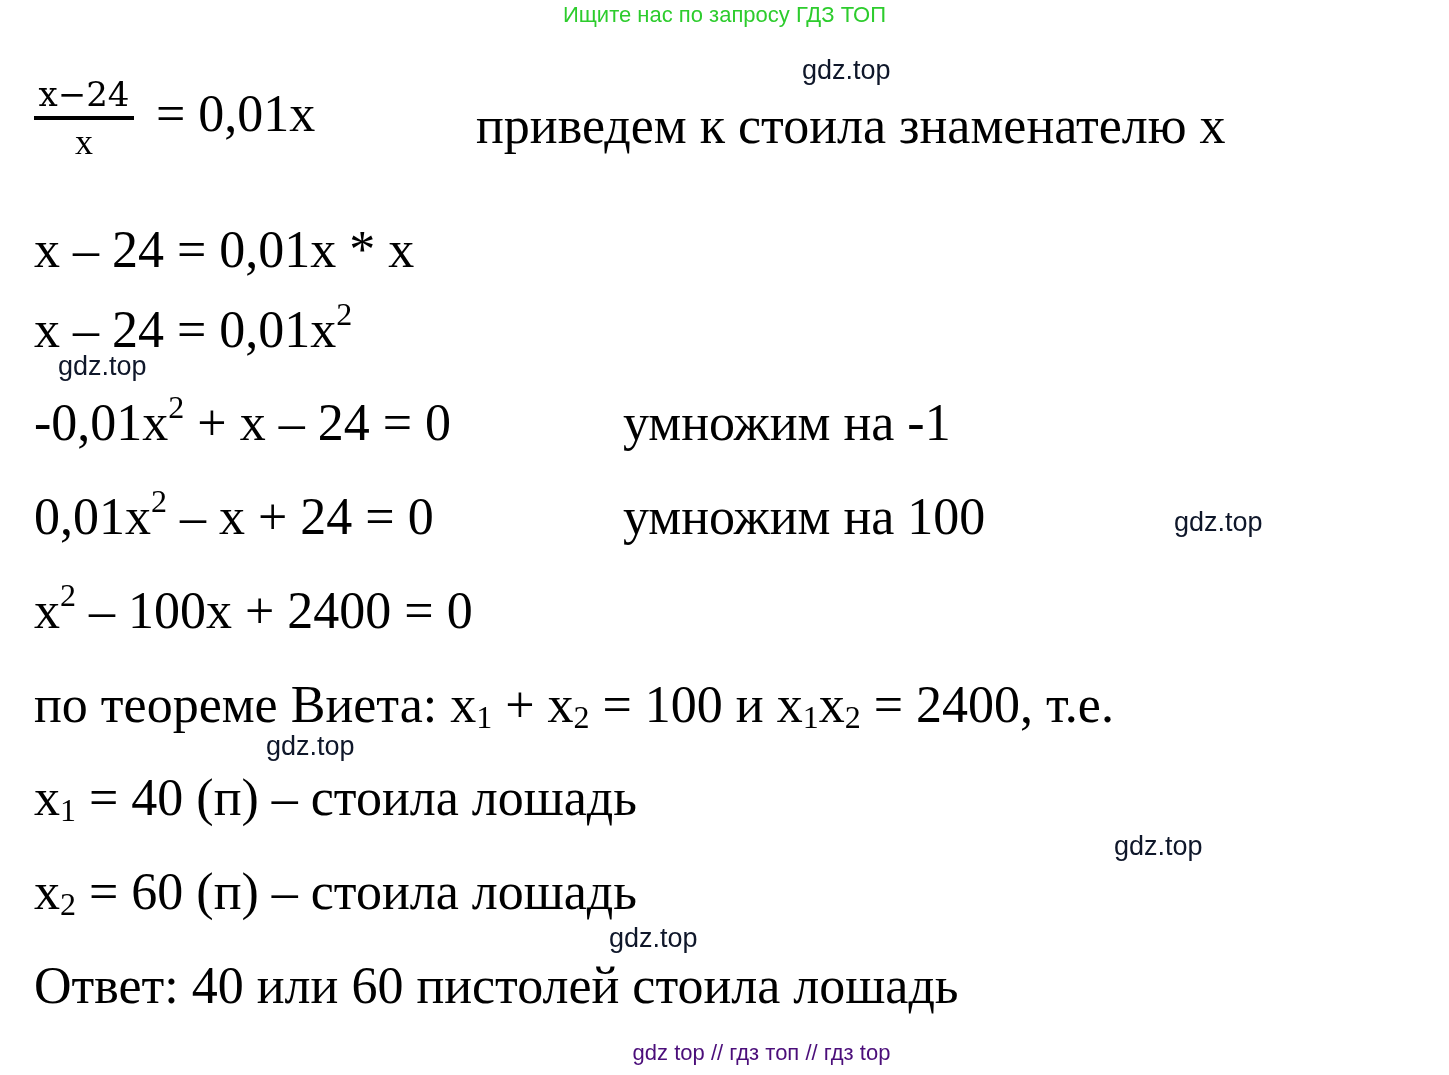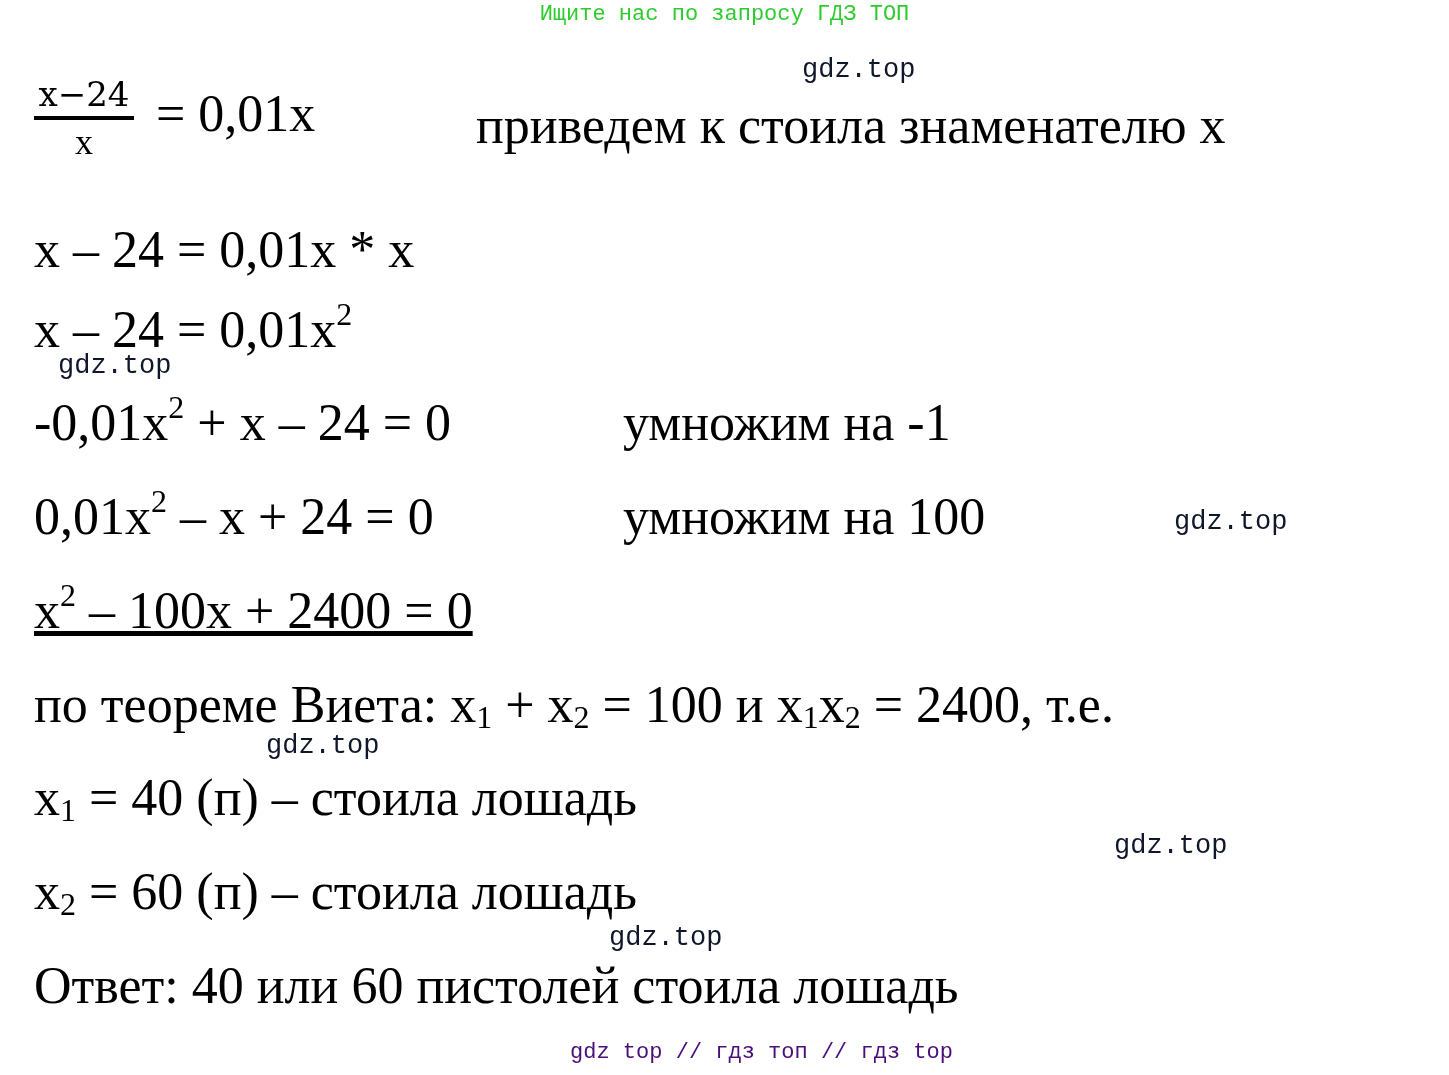--- a/index.html
+++ b/index.html
@@ -1,18 +1,18 @@
 <!DOCTYPE html>
 <html><head>
 <meta charset="utf-8">
 <style>
   html, body { margin: 0; padding: 0; background: #ffffff; }
   body { width: 1449px; height: 1075px; position: relative; overflow: hidden; }
   .serif { font-family: "Liberation Serif", "DejaVu Serif", serif; color: #000; }
-  .sans { font-family: Liberation Mono, monospace; }
+  .sans { font-family: Liberation Sans, sans-serif; }
   .header-note { position: absolute; top: 2px; left: 0; width: 100%; text-align: center; font-size: 22px; color: #2dcc2d; }
   .wm { position: absolute; font-size: 27px; color: #0f172a; }
   .line { position: absolute; left: 34px; font-size: 52px; white-space: nowrap; line-height: 1; }
   .comment { position: absolute; font-size: 52px; white-space: nowrap; line-height: 1; }
   sup { font-size: 32px; vertical-align: 22px; line-height: 0; }
   sub { font-size: 32px; vertical-align: -6px; line-height: 0; }
   .frac { position: absolute; left: 34px; top: 74px; width: 100px; text-align: center; }
   .frac .num { font-family: "DejaVu Serif", serif; font-size: 34px; line-height: 40px; }
   .frac .bar { height: 4px; background: #000; margin: 2px 0 4px; }
   .frac .den { font-size: 36px; line-height: 36px; }
@@ -41,21 +41,21 @@
 <div class="line serif" style="top:224px;">x – 24 = 0,01x * x</div>
 
 <div class="line serif" style="top:304px;"><span>x – 24 = 0,01x</span><sup>2</sup></div>
 
 <div class="line serif" style="top:397px;"><span>-0,01x</span><sup>2</sup><span> + x – 24 = 0</span></div>
 <div class="comment serif" style="left:623px; top:397px;">умножим на -1</div>
 
 <div class="line serif" style="top:491px;"><span>0,01x</span><sup>2</sup><span> – x + 24 = 0</span></div>
 <div class="comment serif" style="left:623px; top:491px;">умножим на 100</div>
 
-<div class="line serif" style="top:585px;text-decoration:underline;"><span>x</span><sup>2</sup><span> – 100x + 2400 = 0</span></div>
+<div class="line serif" style="top:585px;"><span>x</span><sup>2</sup><span> – 100x + 2400 = 0</span></div>
 
 <div class="line serif" style="top:679px;"><span>по теореме Виета: x</span><sub>1</sub><span> + x</span><sub>2</sub><span> = 100 и x</span><sub>1</sub><span>x</span><sub>2</sub><span> = 2400, т.е.</span></div>
 
 <div class="line serif" style="top:772px;"><span>x</span><sub>1</sub><span> = 40 (п) – стоила лошадь</span></div>
 
 <div class="line serif" style="top:866px;"><span>x</span><sub>2</sub><span> = 60 (п) – стоила лошадь</span></div>
 
 <div class="line serif" style="top:924px;margin-top:36px;">Ответ: 40 или 60 пистолей стоила лошадь</div>
 
 <div class="footer sans">gdz top  //  гдз топ  //  гдз top</div>

